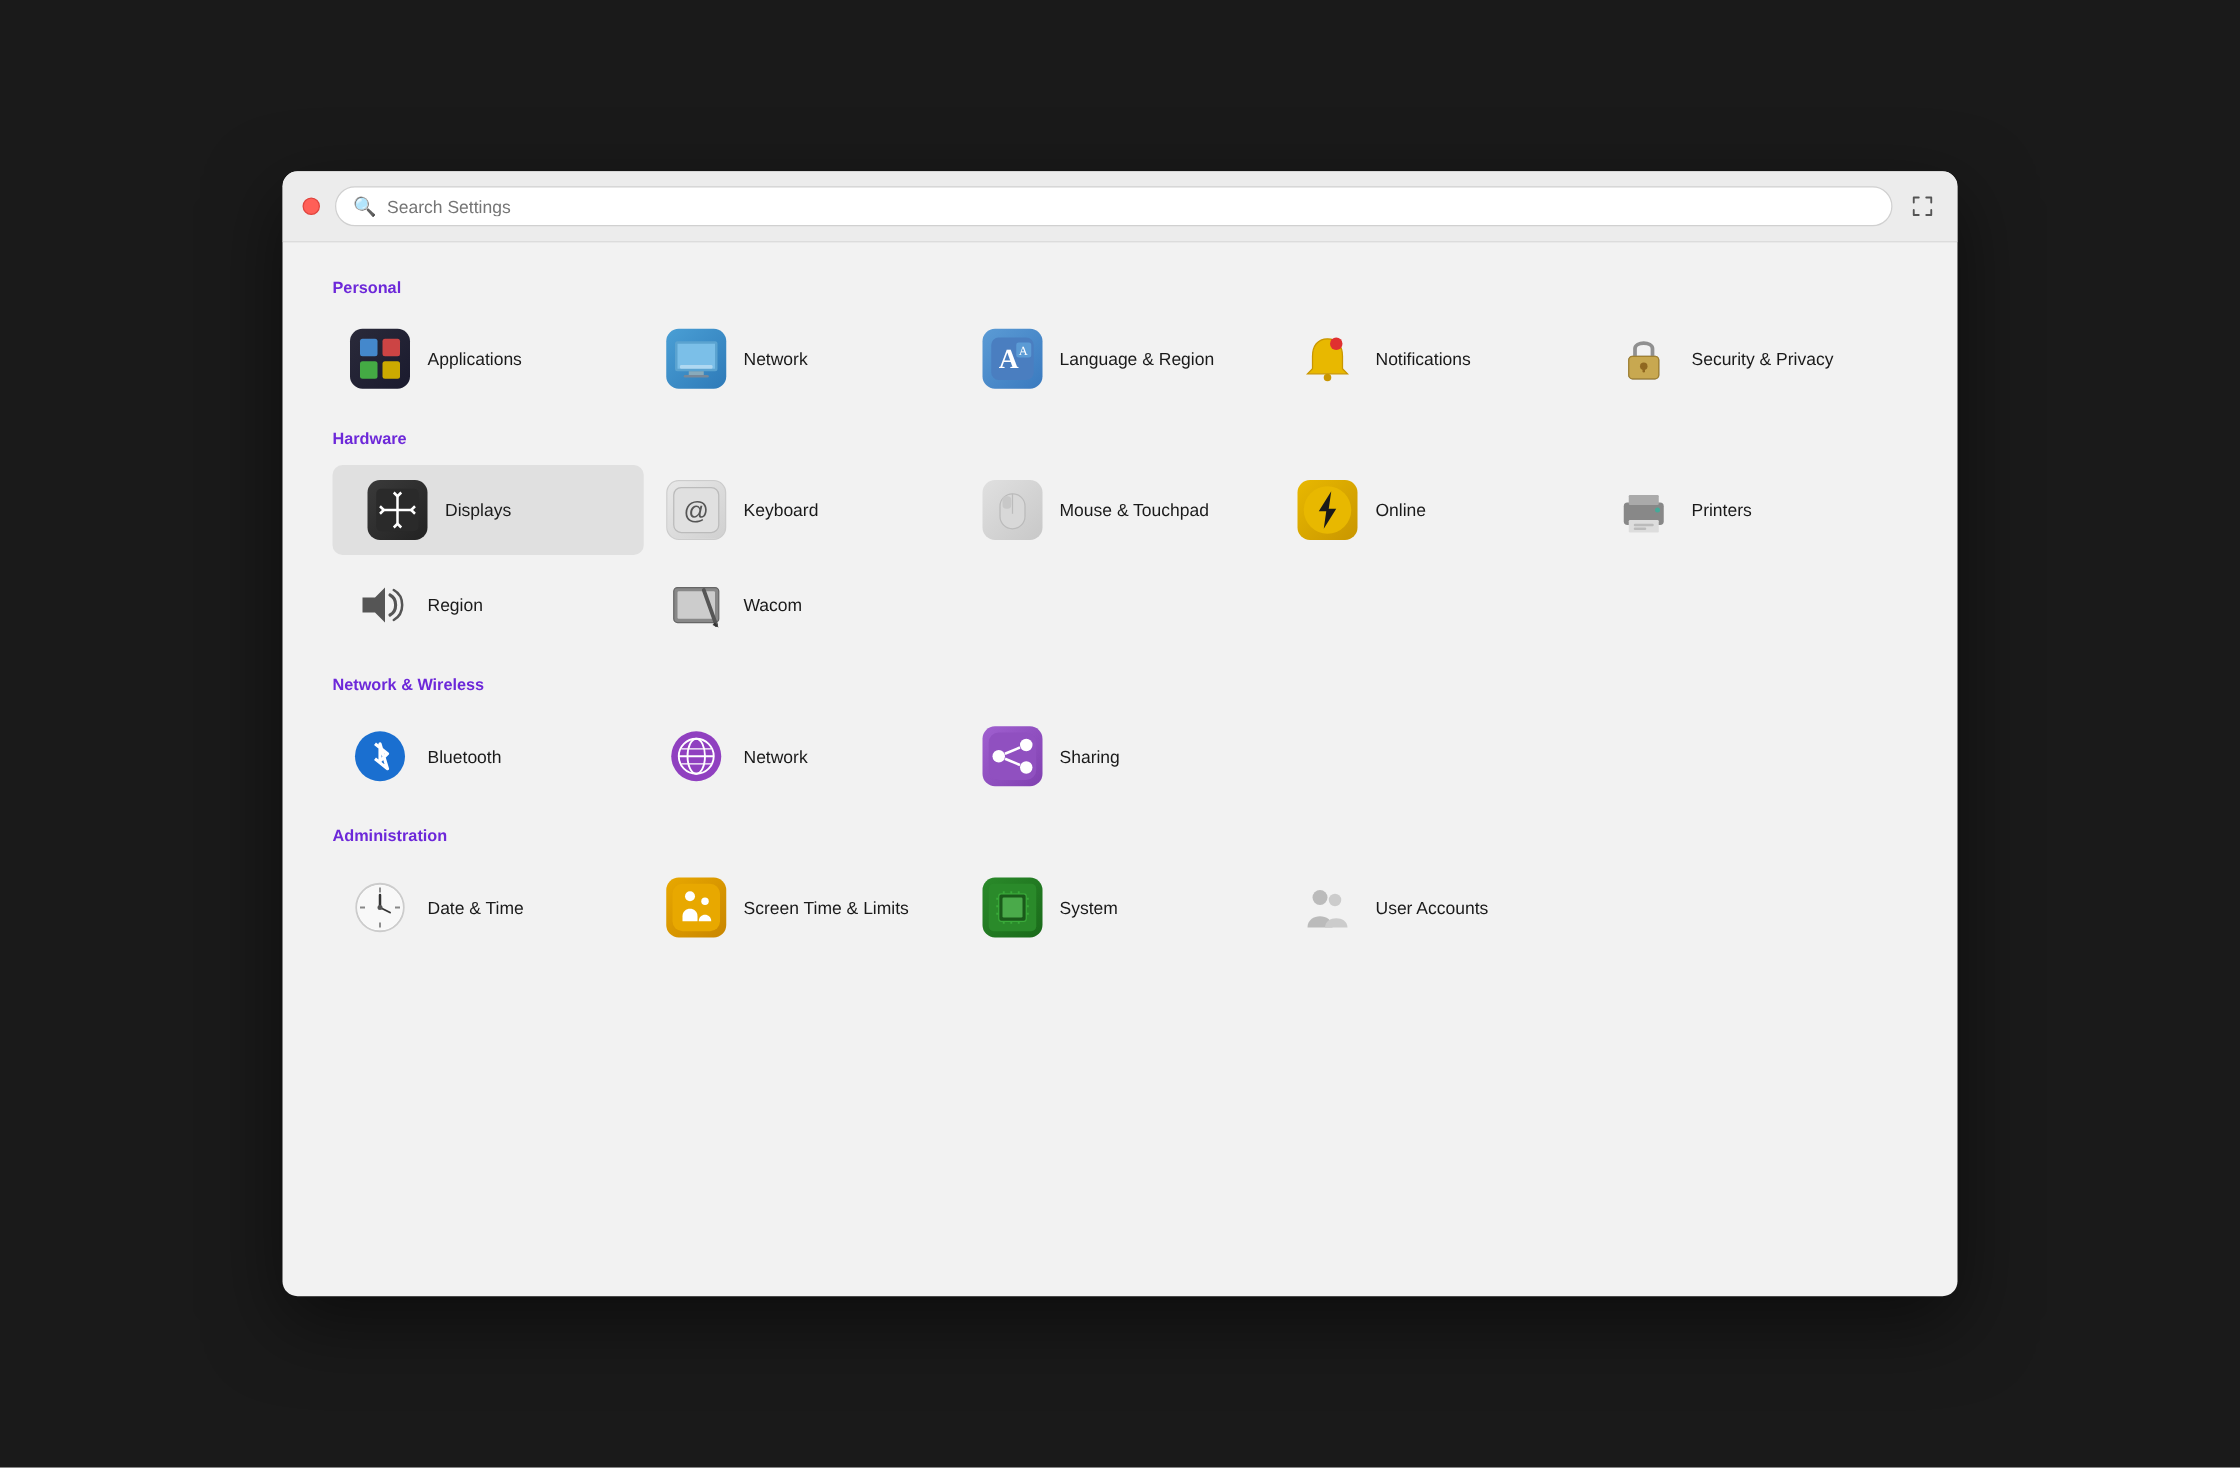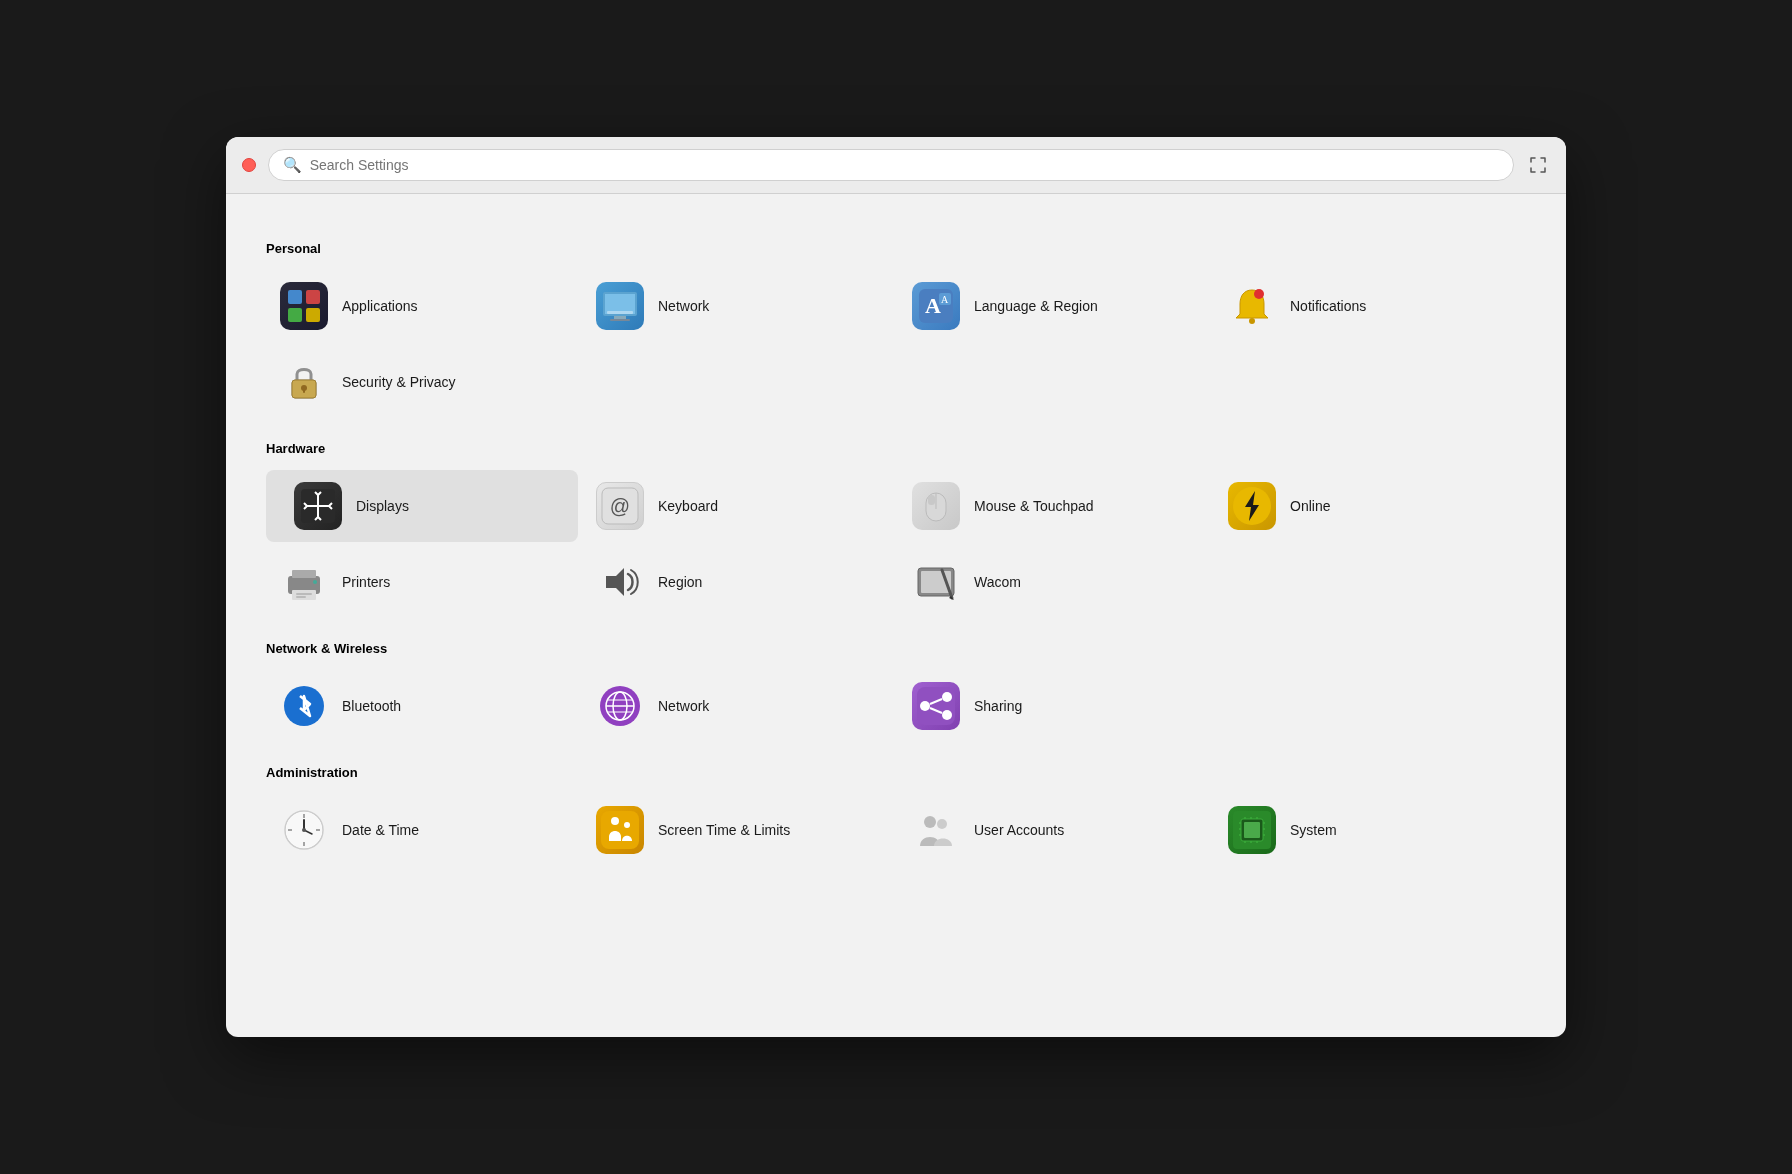--- a/index.html
+++ b/index.html
@@ -59,27 +59,27 @@
       cursor: pointer; color: #555;
     }
     .content {
       padding: 24px 40px;
       flex: 1;
       overflow-y: auto;
     }
     .section-label {
       font-size: 13px;
       font-weight: 700;
-      color: #000000;
+      color: #6d28d9;
       margin-bottom: 14px;
-      margin-top: 23px;
+      margin-top: 4px;
     }
     .items-grid {
       display: grid;
-      grid-template-columns: repeat(4, 1fr);
+      grid-template-columns: repeat(5, 1fr);
       gap: 4px;
       margin-bottom: 20px;
     }
     .setting-item {
       display: flex;
       align-items: center;
       gap: 14px;
       padding: 12px 14px;
       border-radius: 8px;
       cursor: pointer;
@@ -413,33 +413,20 @@
           <svg width="42" height="42" viewBox="0 0 42 42">
             <rect x="2" y="2" width="38" height="38" rx="8" fill="#e8a800"></rect>
 
             <circle cx="16" cy="12" r="4" fill="white"></circle>
             <path d="M10 28 C10 20 22 20 22 28 L22 32 L10 32 Z" fill="white"></path>
             <circle cx="28" cy="16" r="3" fill="white"></circle>
             <path d="M23 32 C23 25 33 25 33 32 L33 32 L23 32 Z" fill="white"></path>
           </svg>
         </div>
         <span class="item-label">Screen Time &amp; Limits</span>
-      </div>
-
-      <div class="setting-item">
-        <div class="item-icon icon-useraccounts">
-          <svg width="44" height="44" viewBox="0 0 44 44">
-
-            <circle cx="16" cy="14" r="6" fill="#bbb"></circle>
-            <path d="M6 38 C6 26 26 26 26 38Z" fill="#bbb"></path>
-            <circle cx="28" cy="16" r="5" fill="#ccc"></circle>
-            <path d="M20 38 C20 28 38 28 38 38Z" fill="#ccc"></path>
-          </svg>
-        </div>
-        <span class="item-label">User Accounts</span>
       </div>
 
       <div class="setting-item">
         <div class="item-icon icon-system">
           <svg width="42" height="42" viewBox="0 0 42 42">
             <rect x="2" y="2" width="38" height="38" rx="4" fill="#2a8a2a"></rect>
 
             <rect x="10" y="10" width="22" height="22" rx="2" fill="#1a5a1a" stroke="#3aaa3a" stroke-width="1"></rect>
             <rect x="13" y="13" width="16" height="16" rx="1" fill="#4aaa4a"></rect>
 
@@ -453,16 +440,29 @@
             <line x1="8" y1="20" x2="10" y2="20" stroke="#3aaa3a" stroke-width="1.5"></line>
             <line x1="8" y1="26" x2="10" y2="26" stroke="#3aaa3a" stroke-width="1.5"></line>
             <line x1="32" y1="14" x2="34" y2="14" stroke="#3aaa3a" stroke-width="1.5"></line>
             <line x1="32" y1="20" x2="34" y2="20" stroke="#3aaa3a" stroke-width="1.5"></line>
             <line x1="32" y1="26" x2="34" y2="26" stroke="#3aaa3a" stroke-width="1.5"></line>
           </svg>
         </div>
         <span class="item-label">System</span>
       </div>
 
+      <div class="setting-item">
+        <div class="item-icon icon-useraccounts">
+          <svg width="44" height="44" viewBox="0 0 44 44">
+
+            <circle cx="16" cy="14" r="6" fill="#bbb"></circle>
+            <path d="M6 38 C6 26 26 26 26 38Z" fill="#bbb"></path>
+            <circle cx="28" cy="16" r="5" fill="#ccc"></circle>
+            <path d="M20 38 C20 28 38 28 38 38Z" fill="#ccc"></path>
+          </svg>
+        </div>
+        <span class="item-label">User Accounts</span>
+      </div>
+
     </div>
 
   </div>
 </div>
 
 </body></html>

